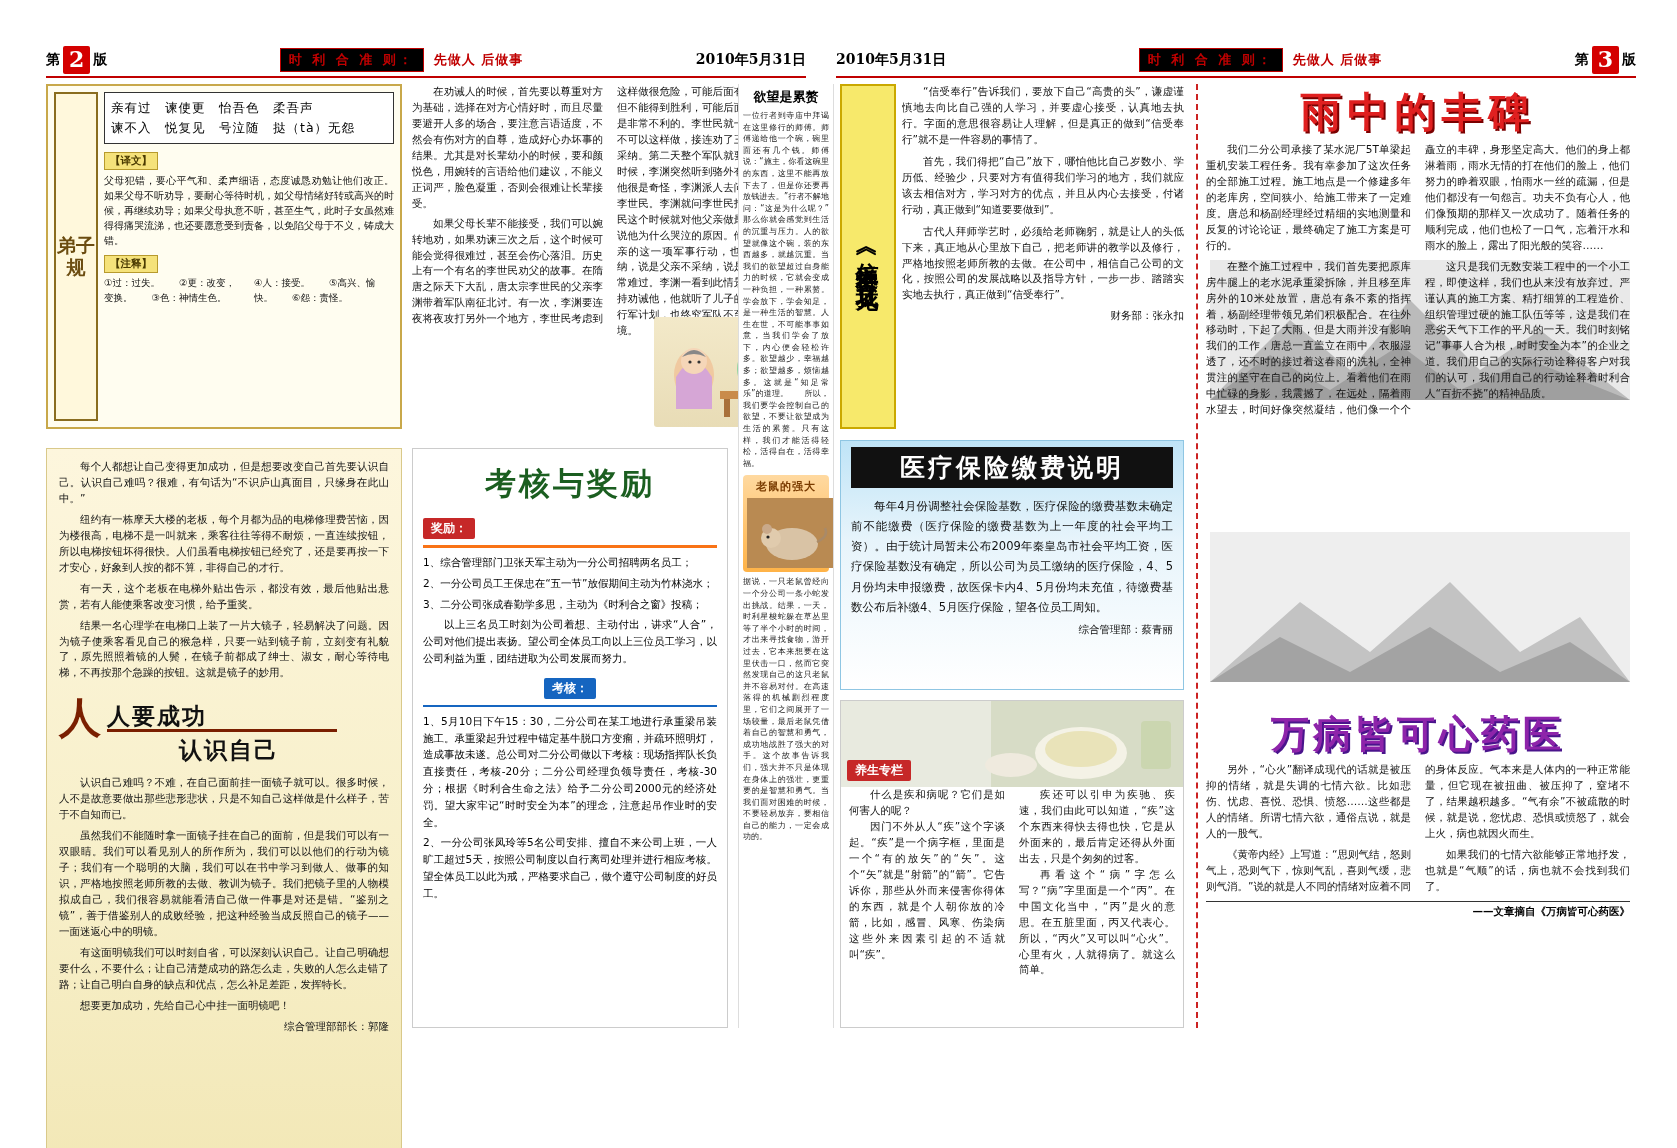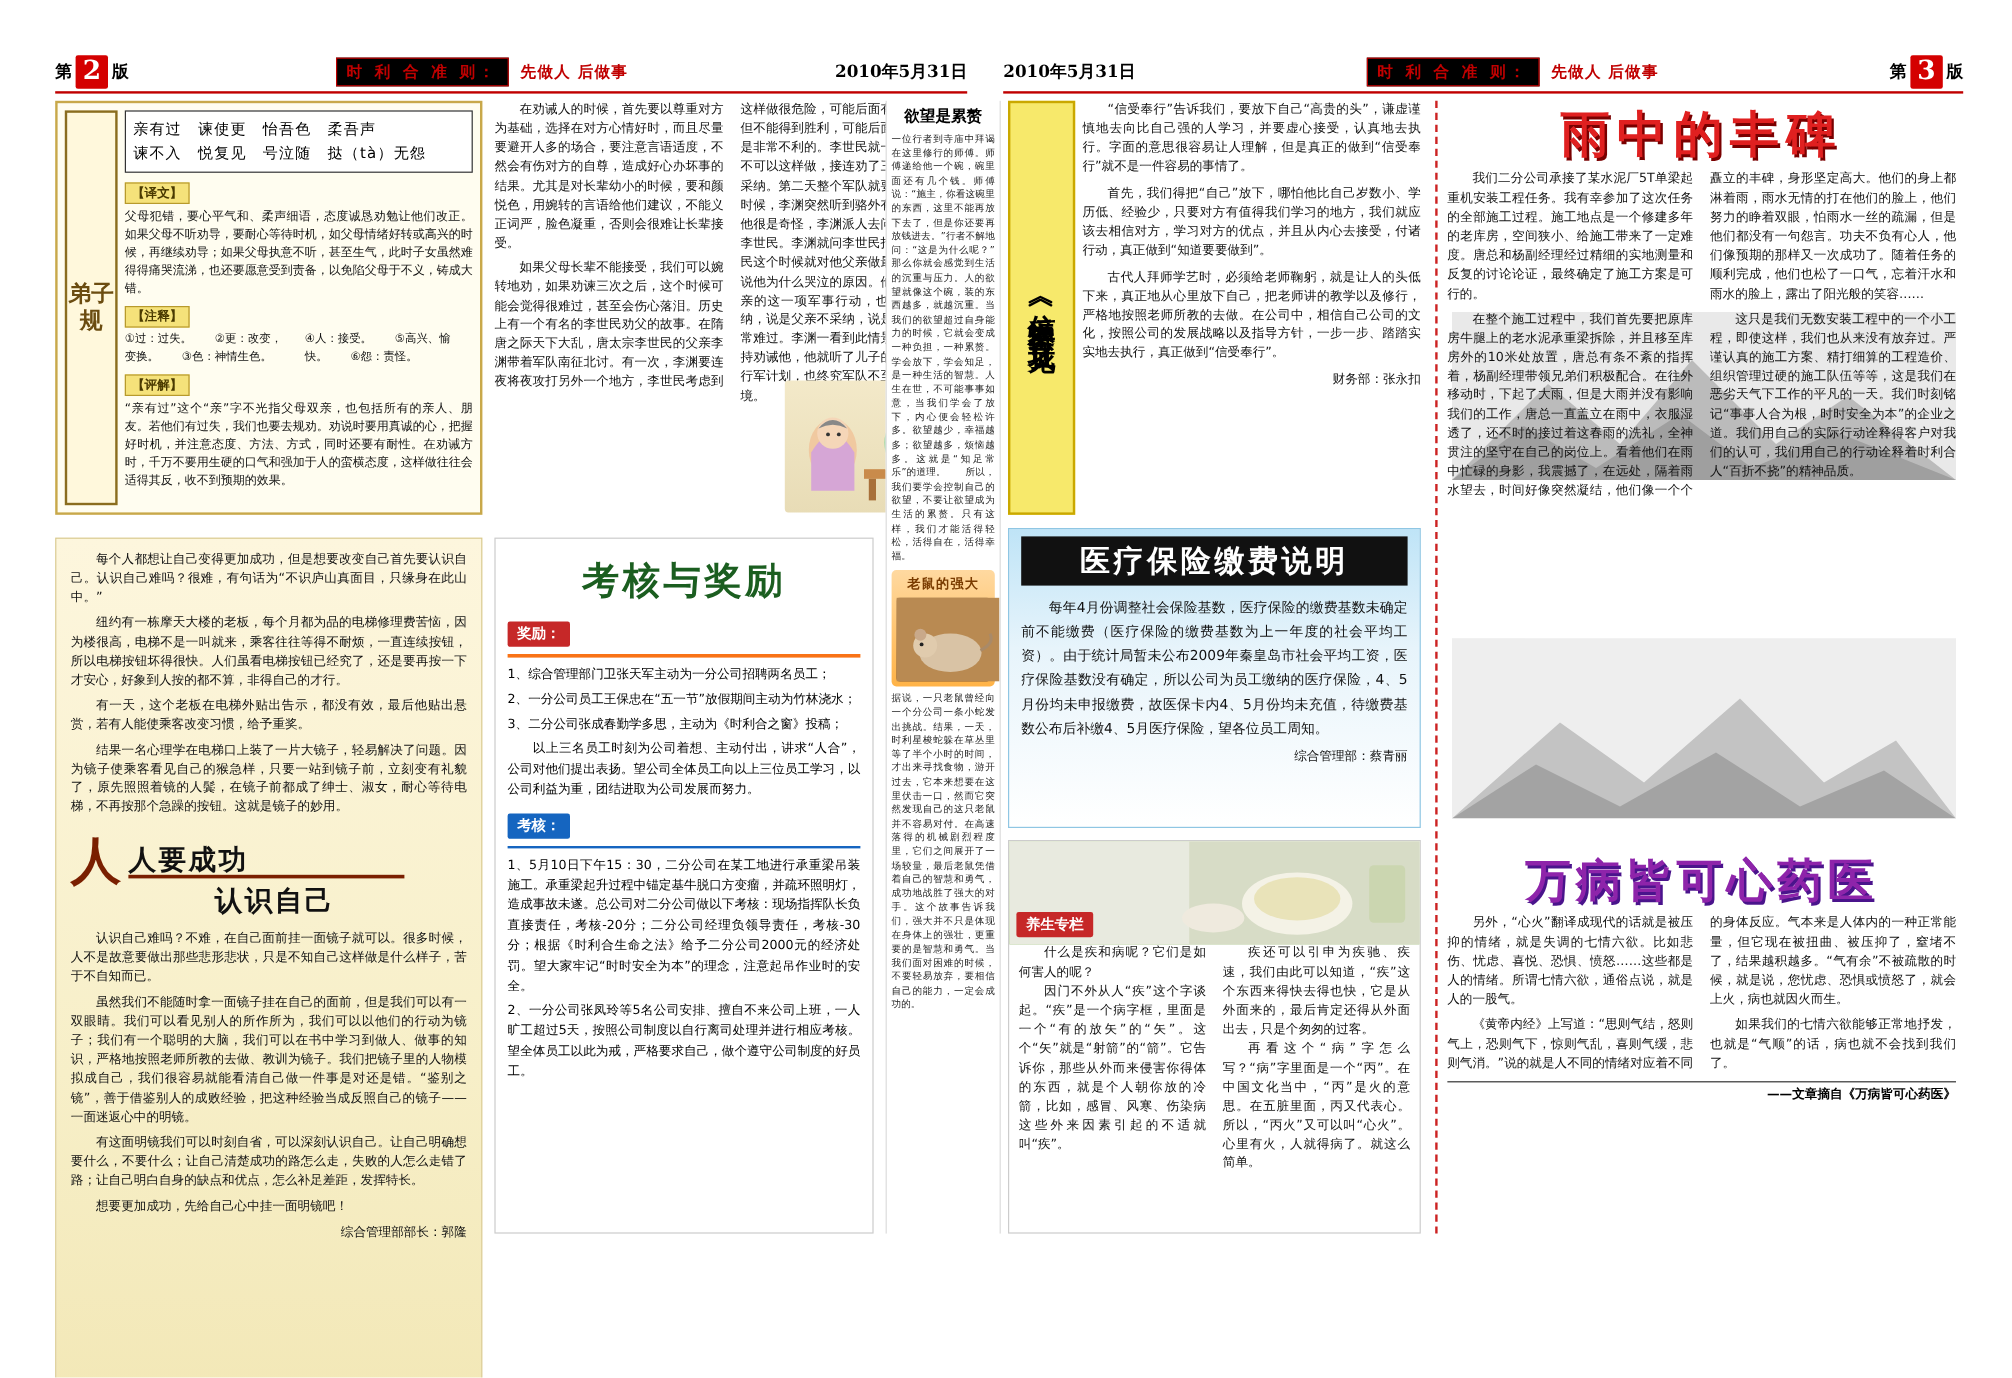--- a/index.html
+++ b/index.html
@@ -246,24 +246,20 @@
         <div>亲有过　谏使更　怡吾色　柔吾声</div>
         <div>谏不入　悦复见　号泣随　挞（tà）无怨</div>
       </div>
       <div class="dz-sec">
         <span class="dz-tag">【译文】</span>
         <div class="dz-txt">父母犯错，要心平气和、柔声细语，态度诚恳劝勉让他们改正。　　如果父母不听劝导，要耐心等待时机，如父母情绪好转或高兴的时候，再继续劝导；如果父母执意不听，甚至生气，此时子女虽然难得得痛哭流涕，也还要愿意受到责备，以免陷父母于不义，铸成大错。</div>
       </div>
       <div class="dz-sec">
         <span class="dz-tag">【注释】</span>
         <div class="dz-notes">①过：过失。　　②更：改变，变换。　　③色：神情生色。　　④人：接受。　　⑤高兴、愉快。　　⑥怨：责怪。</div>
-      </div>
-      <div class="dz-sec">
-        <span class="dz-tag">【评解】</span>
-        <div class="dz-txt">“亲有过”这个“亲”字不光指父母双亲，也包括所有的亲人、朋友。若他们有过失，我们也要去规劝。劝说时要用真诚的心，把握好时机，并注意态度、方法、方式，同时还要有耐性。在劝诫方时，千万不要用生硬的口气和强加于人的蛮横态度，这样做往往会适得其反，收不到预期的效果。</div>
       </div>
     </div>
   </div>
 
   <div class="box" id="tl-article">
     <div class="body-text col2">
       <p style="text-indent:2em;margin-bottom:4px;">在劝诫人的时候，首先要以尊重对方为基础，选择在对方心情好时，而且尽量要避开人多的场合，要注意言语适度，不然会有伤对方的自尊，造成好心办坏事的结果。尤其是对长辈幼小的时候，要和颜悦色，用婉转的言语给他们建议，不能义正词严，脸色凝重，否则会很难让长辈接受。</p>
       <p style="text-indent:2em;">如果父母长辈不能接受，我们可以婉转地劝，如果劝谏三次之后，这个时候可能会觉得很难过，甚至会伤心落泪。历史上有一个有名的李世民劝父的故事。在隋唐之际天下大乱，唐太宗李世民的父亲李渊带着军队南征北讨。有一次，李渊要连夜将夜攻打另外一个地方，李世民考虑到这样做很危险，可能后面有埋伏，前面不但不能得到胜利，可能后面又被围剿，这是非常不利的。李世民就一直地把的父亲不可以这样做，接连劝了三次，李渊都不采纳。第二天整个军队就要拨营了，这个时候，李渊突然听到骆外有人放声大哭，他很是奇怪，李渊派人去问，是不是儿子李世民。李渊就问李世民打什么事，李世民这个时候就对他父亲做最后一次的劝，说他为什么哭泣的原因。他希望能阻止父亲的这一项军事行动，也就是父亲不采纳，说是父亲不采纳，说是军队覆没，非常难过。李渊一看到此情景，看到儿子坚持劝诫他，他就听了儿子的劝告，改变了行军计划，也终究军队不至于落入不利困境。</p>
     </div>
     <div class="illus">
@@ -311,21 +307,21 @@
     <div class="kh-title">考核与奖励</div>
 
     <div class="bar-wrap-red">
       <span class="bar bar-red">奖励：</span>
     </div>
     <div class="kh-p">1、综合管理部门卫张天军主动为一分公司招聘两名员工；</div>
     <div class="kh-p">2、一分公司员工王保忠在“五一节”放假期间主动为竹林浇水；</div>
     <div class="kh-p">3、二分公司张成春勤学多思，主动为《时利合之窗》投稿；</div>
     <div class="kh-p" style="text-indent:2em;">以上三名员工时刻为公司着想、主动付出，讲求“人合”，公司对他们提出表扬。望公司全体员工向以上三位员工学习，以公司利益为重，团结进取为公司发展而努力。</div>
 
-    <div class="bar-wrap-blue" style="text-align:left;">
+    <div class="bar-wrap-blue" style="text-align:center;">
       <span class="bar bar-blue">考核：</span>
     </div>
     <div class="kh-p">1、5月10日下午15：30，二分公司在某工地进行承重梁吊装施工。承重梁起升过程中锚定基牛脱口方变瘤，并疏环照明灯，造成事故未遂。总公司对二分公司做以下考核：现场指挥队长负直接责任，考核-20分；二分公司经理负领导责任，考核-30分；根据《时利合生命之法》给予二分公司2000元的经济处罚。望大家牢记“时时安全为本”的理念，注意起吊作业时的安全。</div>
     <div class="kh-p">2、一分公司张凤玲等5名公司安排、擅自不来公司上班，一人旷工超过5天，按照公司制度以自行离司处理并进行相应考核。望全体员工以此为戒，严格要求自己，做个遵守公司制度的好员工。</div>
   </div>
 
   <div class="box" id="mid-narrow">
     <div class="mn-title">欲望是累赘</div>
     <div class="mn-text">一位行者到寺庙中拜谒在这里修行的师傅。师傅递给他一个碗，碗里面还有几个钱。师傅说：“施主，你看这碗里的东西，这里不能再放下去了，但是你还要再放钱进去。”行者不解地问：“这是为什么呢？”　　那么你就会感觉到生活的沉重与压力。人的欲望就像这个碗，装的东西越多，就越沉重。当我们的欲望超过自身能力的时候，它就会变成一种负担，一种累赘。　　学会放下，学会知足，是一种生活的智慧。人生在世，不可能事事如意，当我们学会了放下，内心便会轻松许多。欲望越少，幸福越多；欲望越多，烦恼越多。这就是“知足常乐”的道理。　　所以，我们要学会控制自己的欲望，不要让欲望成为生活的累赘。只有这样，我们才能活得轻松，活得自在，活得幸福。</div>
     <div class="mouse-band">

